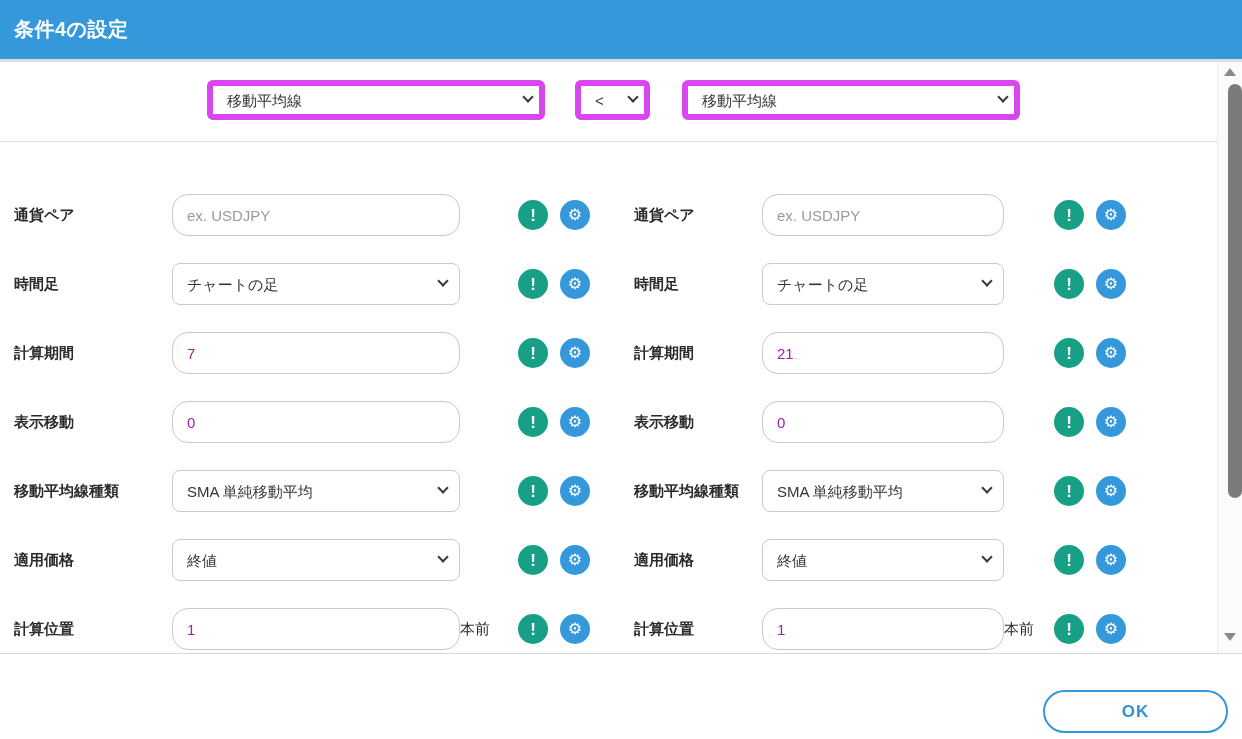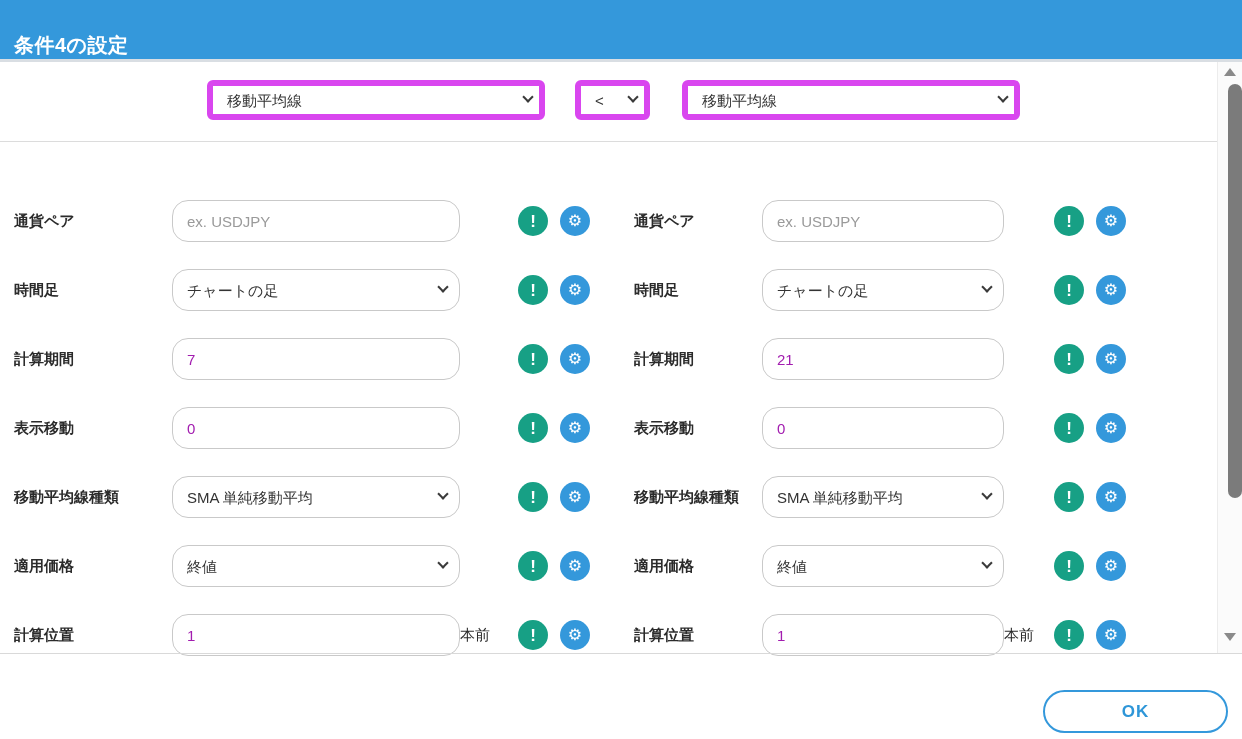--- a/index.html
+++ b/index.html
@@ -1,57 +1,57 @@
 <!DOCTYPE html>
 <html><head>
 <meta charset="utf-8">
 <style>
   * { margin:0; padding:0; box-sizing:border-box; }
   html,body { background:#fff; }
   body { font-family:"Liberation Sans","DejaVu Sans",sans-serif; }
   .dialog { position:relative; width:1242px; height:739px; background:#fff; overflow:hidden; }
 
   
-  .titlebar { position:absolute; left:0; top:0; width:1242px; height:59px; background:#3498db; display:flex; align-items:flex-end; }
+  .titlebar { position:absolute; left:0; top:0; width:1242px; height:59px; background:#3498db; display:flex; align-items:center; }
   .titlebar h1 { color:#fff; font-size:20px; font-weight:bold; padding-left:14px; letter-spacing:0.5px; }
   .titlebar-sep { position:absolute; left:0; top:59px; width:1242px; height:3px; background:#d9dee3; }
 
   
   .sel-wrap { position:relative; height:40px; }
   .sel-wrap select {
     width:100%; height:100%; appearance:none; -webkit-appearance:none;
     border:6px solid #d946ef; border-radius:6px; background:#fff;
     font-family:inherit; font-size:15px; color:#333; padding:0 30px 0 14px; outline:none;
   }
   .chev { position:absolute; right:13px; top:50%; width:8px; height:8px; margin-top:-7px;
     border-right:2px solid #3a3a3a; border-bottom:2px solid #3a3a3a; transform:rotate(45deg); pointer-events:none; }
   .hdr-left  { position:absolute; left:207px; top:80px; width:338px; }
   .hdr-op    { position:absolute; left:575px; top:80px; width:75px; }
   .hdr-right { position:absolute; left:682px; top:80px; width:338px; }
   .hdr-sep   { position:absolute; left:0; top:141px; width:1242px; height:1px; background:#dcdcdc; }
 
   
-  .col { position:absolute; top:200px; }
+  .col { position:absolute; top:194px; }
   .col-left  { left:14px;  width:576px; }
   .col-right { left:634px; width:492px; }
   .frow { display:flex; align-items:center; height:42px; margin-bottom:27px; }
   .flabel { font-size:15px; font-weight:bold; color:#2b2b2b; }
   .col-left  .flabel { width:158px; }
   .col-right .flabel { width:128px; }
   .fctrl { position:relative; height:42px; }
   .col-left  .fctrl { width:288px; }
   .col-right .fctrl { width:242px; }
   .fctrl input {
     width:100%; height:100%; border:1px solid #c9c9c9; border-radius:16px;
     font-family:inherit; font-size:15px; color:#a21caf; padding:0 12px 0 14px; outline:none; background:#fff;
   }
   .fctrl input::placeholder { color:#9a9a9a; }
   .fctrl select {
     width:100%; height:100%; appearance:none; -webkit-appearance:none;
-    border:1px solid #c9c9c9; border-radius:16px; background:#fff;
+    border:1px solid #c9c9c9; border-radius:8px; background:#fff;
     font-family:inherit; font-size:15px; color:#333; padding:0 30px 0 14px; outline:none;
   }
   .suffix { flex:1; font-size:15px; color:#2b2b2b; padding-right:10px; white-space:nowrap; }
   .icon-btn { width:30px; height:30px; border-radius:50%; display:flex; align-items:center; justify-content:center;
     flex:0 0 auto; cursor:pointer; border:none; }
   .icon-green { background:#17a085; }
   .icon-blue  { background:#3498db; margin-left:12px; }
   .icon-btn span { color:#fff; }
   .glyph-excl { font-size:17px; font-weight:bold; line-height:1; }
   .glyph-gear { font-size:16px; line-height:1; }

